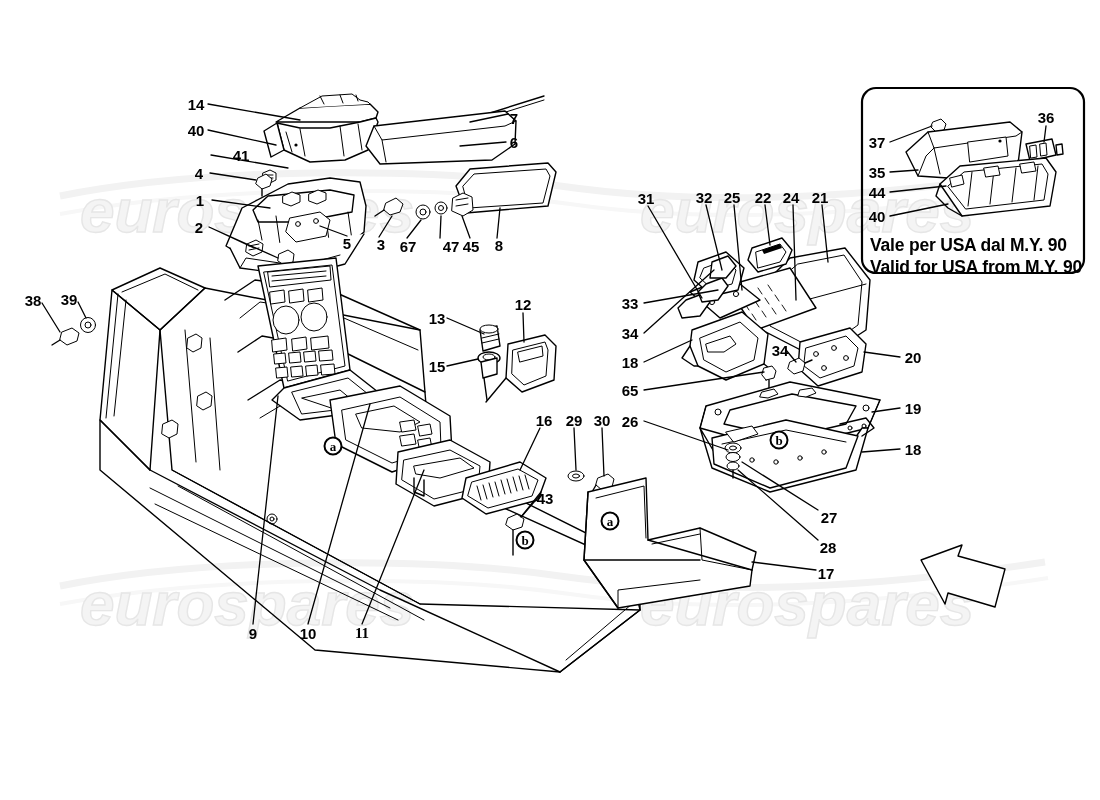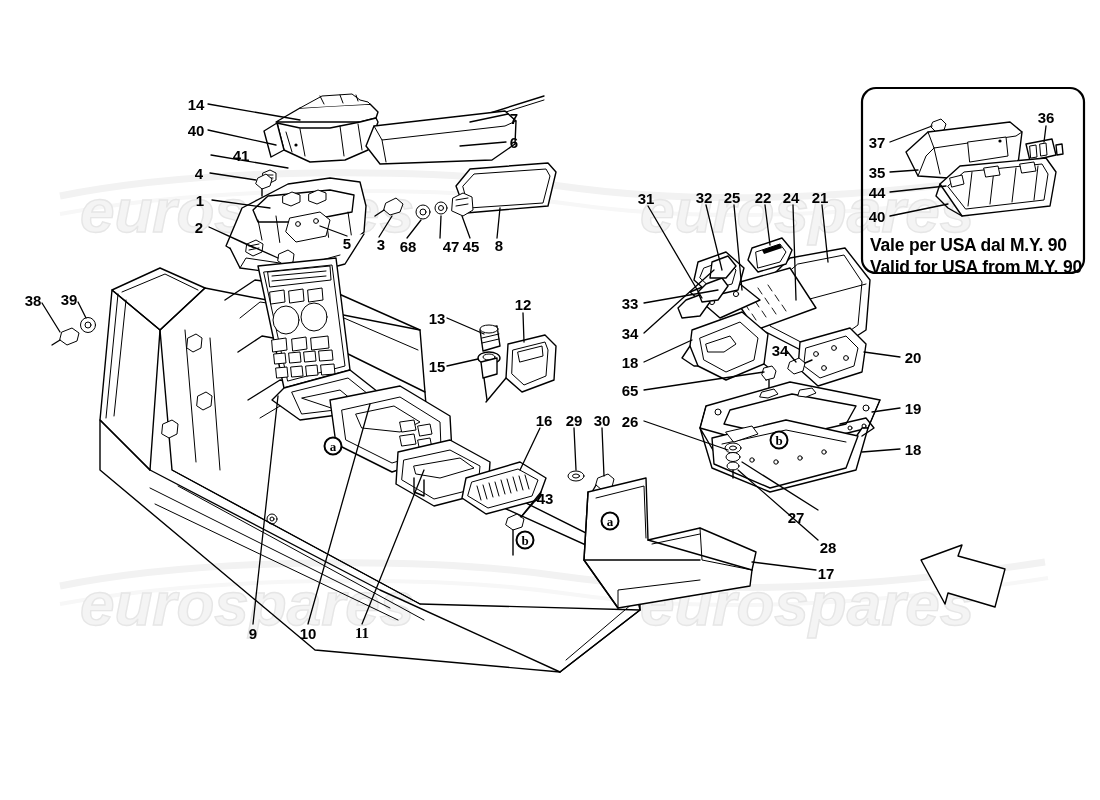--- a/index.html
+++ b/index.html
@@ -463,21 +463,21 @@
 
   <div id="labels">
       <div class="lbl" style="left: 196px; top: 104px;">14</div>
       <div class="lbl" style="left: 196px; top: 130px;">40</div>
       <div class="lbl" style="left: 196px; top: 155px; margin-left: 45px;">41</div>
       <div class="lbl" style="left: 199px; top: 173px;">4</div>
       <div class="lbl" style="left: 200px; top: 200px;">1</div>
       <div class="lbl" style="left: 199px; top: 227px;">2</div>
       <div class="lbl" style="left: 347px; top: 243px;">5</div>
       <div class="lbl" style="left: 381px; top: 244px;">3</div>
-      <div class="lbl" style="left: 408px; top: 246px;">68</div>
+      <div class="lbl" style="left: 408px; top: 246px;">67</div>
       <div class="lbl" style="left: 440px; top: 246px; margin-left: 11px;">47</div>
       <div class="lbl" style="left: 471px; top: 246px;">45</div>
       <div class="lbl" style="left: 499px; top: 245px;">8</div>
       <div class="lbl" style="left: 514px; top: 118px;">7</div>
       <div class="lbl" style="left: 514px; top: 142px;">6</div>
       <div class="lbl" style="left: 33px; top: 300px;">38</div>
       <div class="lbl" style="left: 69px; top: 299px;">39</div>
       <div class="lbl" style="left: 437px; top: 318px;">13</div>
       <div class="lbl" style="left: 523px; top: 304px;">12</div>
       <div class="lbl" style="left: 437px; top: 366px;">15</div>
@@ -496,21 +496,21 @@
       <div class="lbl" style="left: 820px; top: 197px;">21</div>
       <div class="lbl" style="left: 630px; top: 303px;">33</div>
       <div class="lbl" style="left: 630px; top: 333px;">34</div>
       <div class="lbl" style="left: 630px; top: 362px;">18</div>
       <div class="lbl" style="left: 630px; top: 390px;">65</div>
       <div class="lbl" style="left: 630px; top: 421px;">26</div>
       <div class="lbl" style="left: 780px; top: 350px;">34</div>
       <div class="lbl" style="left: 913px; top: 357px;">20</div>
       <div class="lbl" style="left: 913px; top: 408px;">19</div>
       <div class="lbl" style="left: 913px; top: 449px;">18</div>
-      <div class="lbl" style="left: 796px; top: 517px;">27</div>
+      <div class="lbl" style="left: 829px; top: 517px;">27</div>
       <div class="lbl" style="left: 828px; top: 547px;">28</div>
       <div class="lbl" style="left: 826px; top: 573px;">17</div>
       <div class="lbl" style="left: 877px; top: 142px;">37</div>
       <div class="lbl" style="left: 877px; top: 172px;">35</div>
       <div class="lbl" style="left: 877px; top: 192px;">44</div>
       <div class="lbl" style="left: 877px; top: 216px;">40</div>
       <div class="lbl" style="left: 1046px; top: 117px;">36</div>
       <div class="circ" style="left: 333px; top: 446px;">a</div>
       <div class="circ" style="left: 525px; top: 540px;">b</div>
       <div class="circ" style="left: 610px; top: 521px;">a</div>

